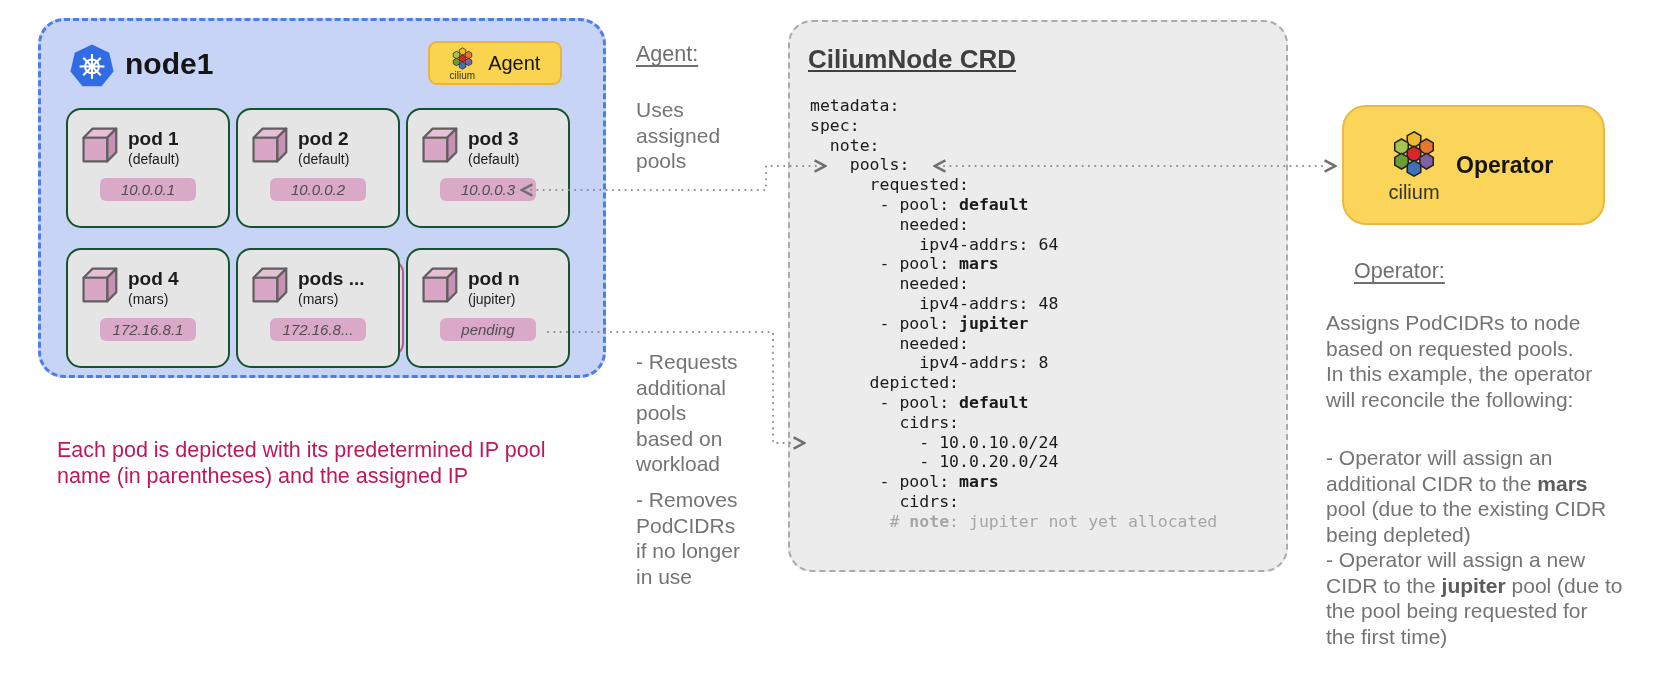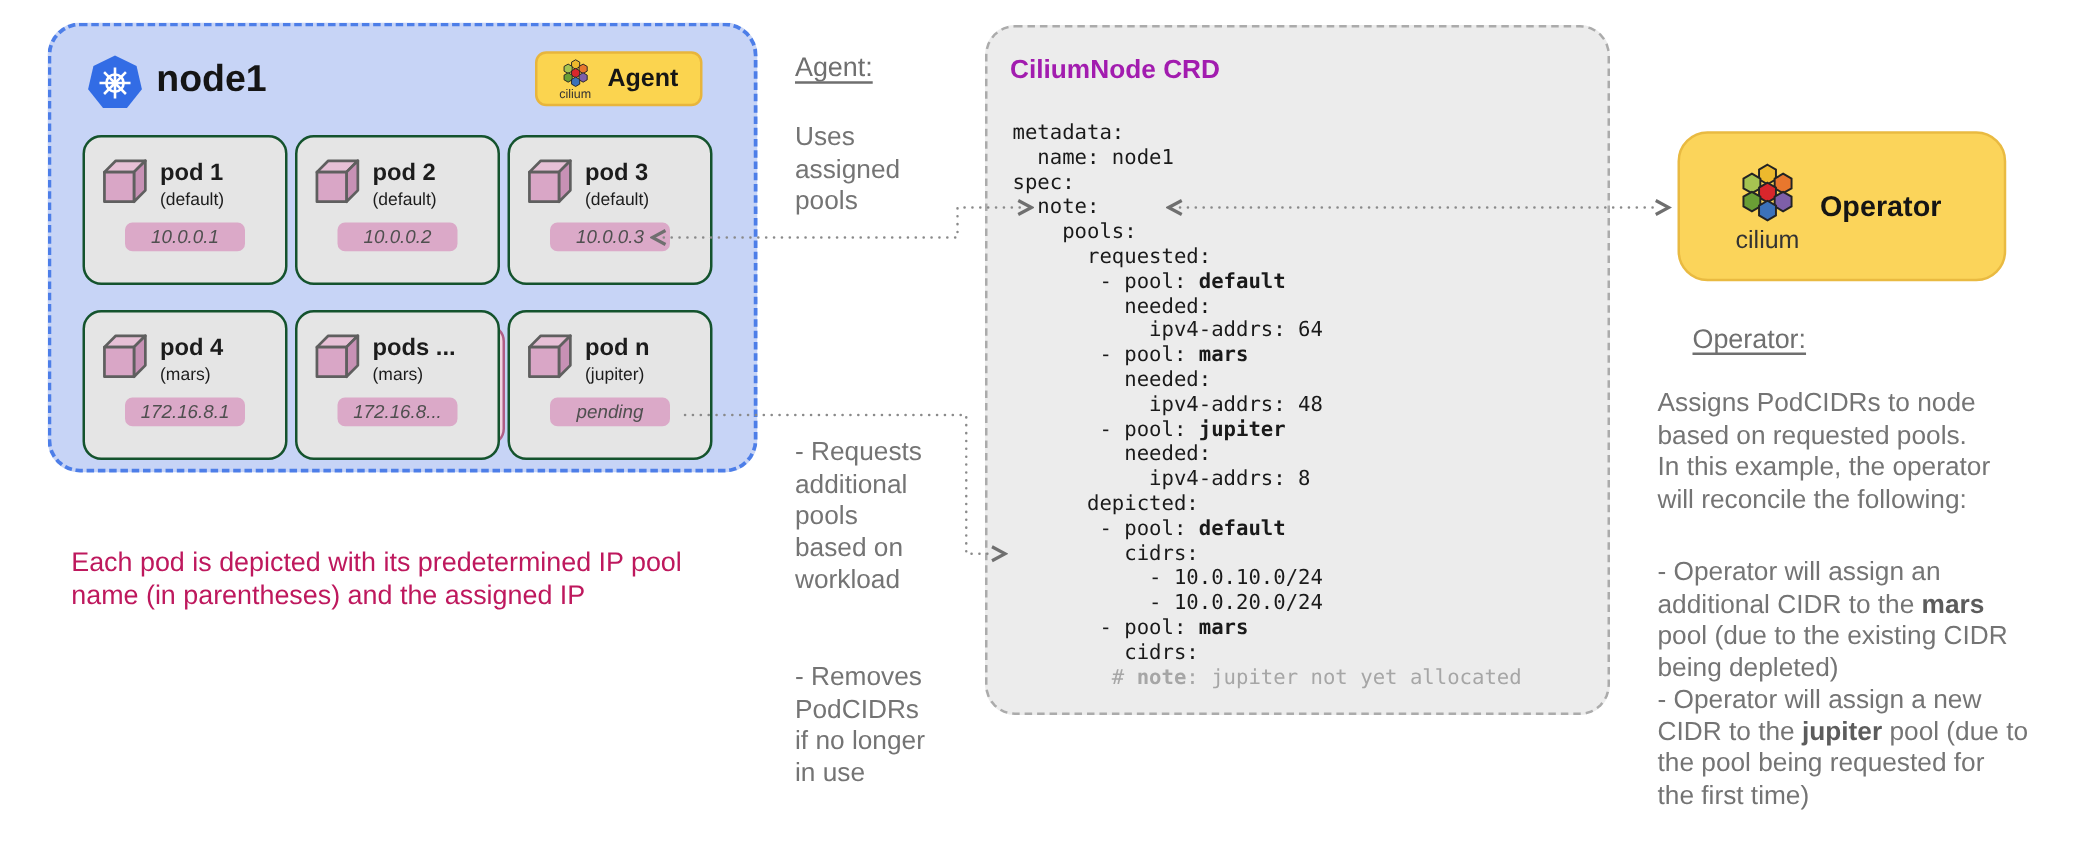--- a/index.html
+++ b/index.html
@@ -10,21 +10,21 @@
   .node-box{position:absolute;left:38px;top:18px;width:568px;height:360px;
     background:#C7D4F6;border:3px dashed #4D7EE8;border-radius:26px;box-sizing:border-box;}
   .k8s-logo{position:absolute;left:28px;top:22px;width:46px;height:46px;}
   .node-title{position:absolute;left:84px;top:26px;font-size:30px;font-weight:bold;color:#151515;}
   .agent-badge{position:absolute;left:387px;top:20px;width:134px;height:44px;
     background:#FBD44F;border:2px solid #E8B53C;border-radius:9px;box-sizing:border-box;
     display:flex;align-items:center;justify-content:center;gap:13px;}
   .cilium-mini{display:flex;flex-direction:column;align-items:center;line-height:1;margin-top:1px;}
   .cilium-mini svg{width:25px;height:25px;}
   .cilium-mini .cap{font-size:10px;color:#333;margin-top:0px;}
-  .agent-label{font-size:20px;font-weight:bold;color:#151515;}
+  .agent-label{font-size:20px;font-weight:normal;color:#151515;}
 
   .pod-grid{position:absolute;left:25px;top:87px;display:grid;
     grid-template-columns:144px 144px 144px;grid-auto-rows:120px;column-gap:26px;row-gap:20px;}
   .pod-card{position:relative;}
   .pod-main{position:relative;z-index:2;width:164px;height:120px;box-sizing:border-box;
     background:#e5e5e5;border:2px solid #14532d;border-radius:15px;}
   .stack{display:none;position:absolute;background:#EFD5E1;border:2px solid #AF5E86;border-radius:14px;}
   .pod-card.stacked .stack{display:block;}
   .stack.s1{top:3px;bottom:3px;left:20px;right:-9px;z-index:1;}
   .stack.s2{top:7px;bottom:7px;left:30px;right:-17px;z-index:0;}
@@ -38,26 +38,26 @@
 
   .caption{position:absolute;left:57px;top:438px;width:540px;font-size:21.5px;line-height:25.5px;
     color:#be185d;white-space:pre-line;}
 
   
   .gray-head{font-size:21.5px;color:#6F6F6F;text-decoration:underline;text-underline-offset:4px;}
   .gray-text{font-size:21px;line-height:25.5px;color:#747474;white-space:pre-line;}
   .agent-head{position:absolute;left:636px;top:42px;}
   .note-uses{position:absolute;left:636px;top:97px;}
   .note-requests{position:absolute;left:636px;top:349px;}
-  .note-removes{position:absolute;left:636px;top:529px;}
+  .note-removes{position:absolute;left:636px;top:487px;}
 
   
   .crd-box{position:absolute;left:788px;top:20px;width:500px;height:552px;box-sizing:border-box;
     background:#ECECEC;border:2px dashed #ABABAB;border-radius:24px;}
-  .crd-title{position:absolute;left:808px;top:44px;font-size:21px;font-weight:bold;color:#a21caf;}
+  .crd-title{position:absolute;left:808px;top:44px;font-size:26px;font-weight:bold;color:#404040;text-decoration:underline;}
   .crd-yaml{position:absolute;left:810px;top:96px;font-family:"DejaVu Sans Mono",monospace;
     font-size:16.5px;line-height:19.8px;color:#1a1a1a;}
   .yaml-line{white-space:pre;}
   .yaml-line .b{font-weight:bold;}
   .yaml-line .g{color:#A6A6A6;}
 
   
   .operator-box{position:absolute;left:1342px;top:105px;width:263px;height:120px;box-sizing:border-box;
     background:#FBD45A;border:2px solid #E9BA41;border-radius:24px;
     display:flex;align-items:center;gap:16px;padding-left:44px;}
@@ -253,21 +253,20 @@
 workload</div>
   <div class="gray-text note-removes">- Removes
 PodCIDRs
 if no longer
 in use</div>
 
   <div class="crd-box"></div>
   <div class="crd-title">CiliumNode CRD</div>
   <div class="crd-yaml">
       <div class="yaml-line"><span>metadata:</span></div>
-      <div class="yaml-line"><span>  name: node1</span></div>
       <div class="yaml-line"><span>spec:</span></div>
       <div class="yaml-line"><span>  note:</span></div>
       <div class="yaml-line"><span>    pools:</span></div>
       <div class="yaml-line"><span>      requested:</span></div>
       <div class="yaml-line"><span>       - pool: </span><span class="b">default</span></div>
       <div class="yaml-line"><span>         needed:</span></div>
       <div class="yaml-line"><span>           ipv4-addrs: 64</span></div>
       <div class="yaml-line"><span>       - pool: </span><span class="b">mars</span></div>
       <div class="yaml-line"><span>         needed:</span></div>
       <div class="yaml-line"><span>           ipv4-addrs: 48</span></div>

